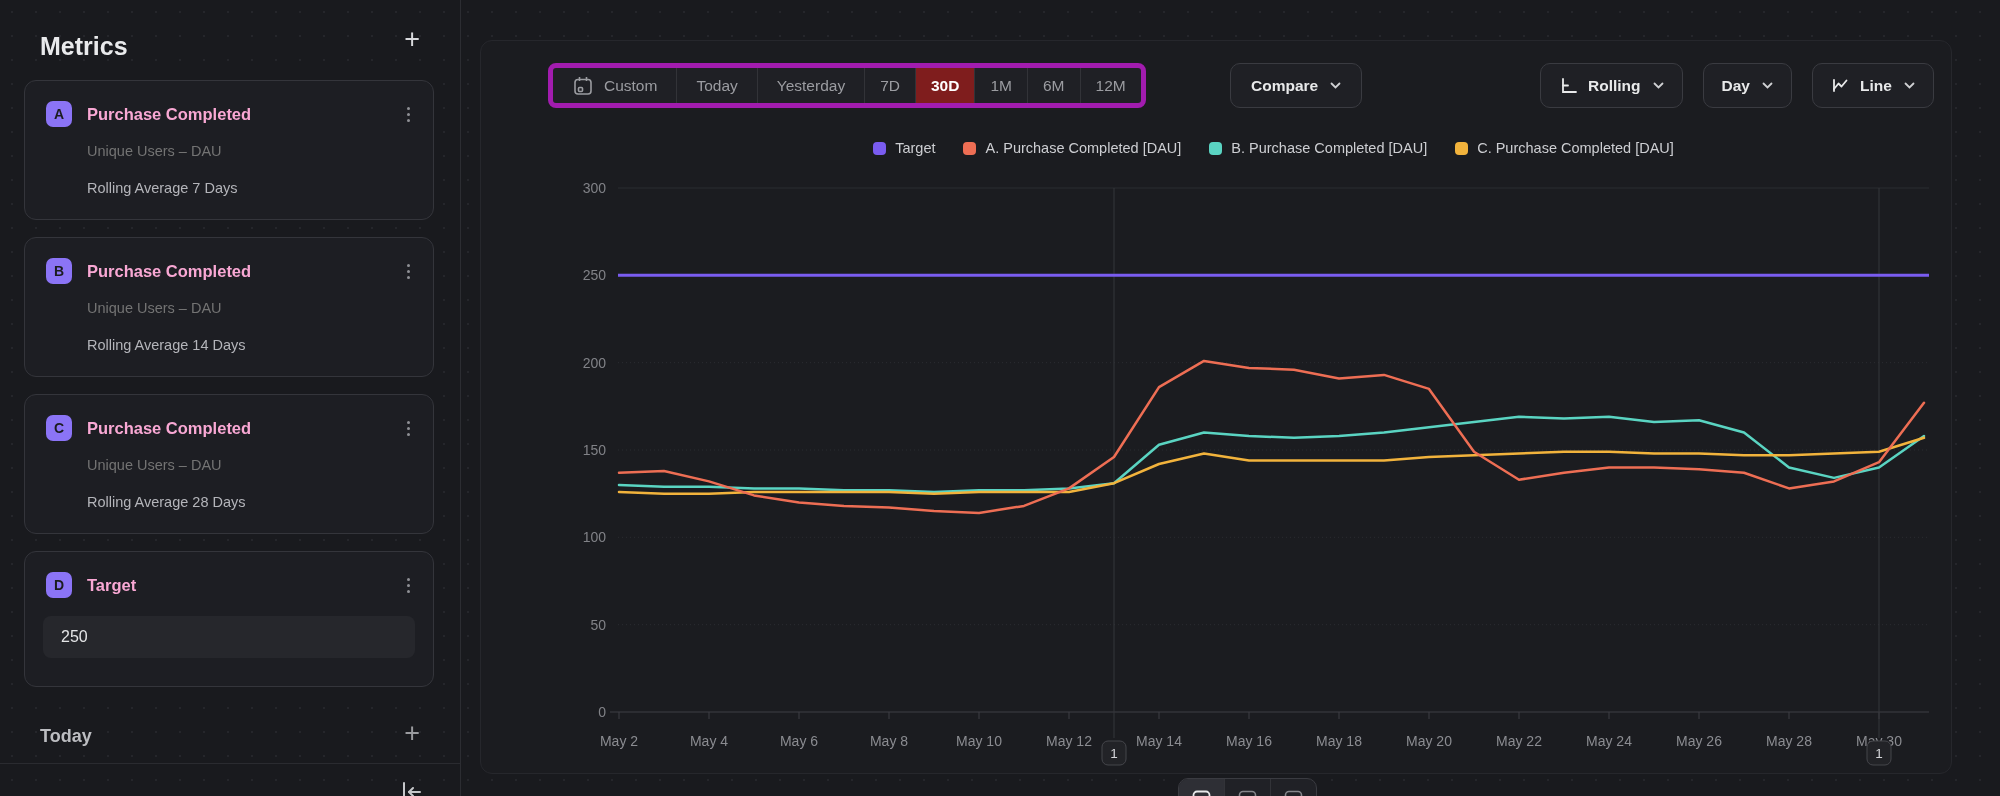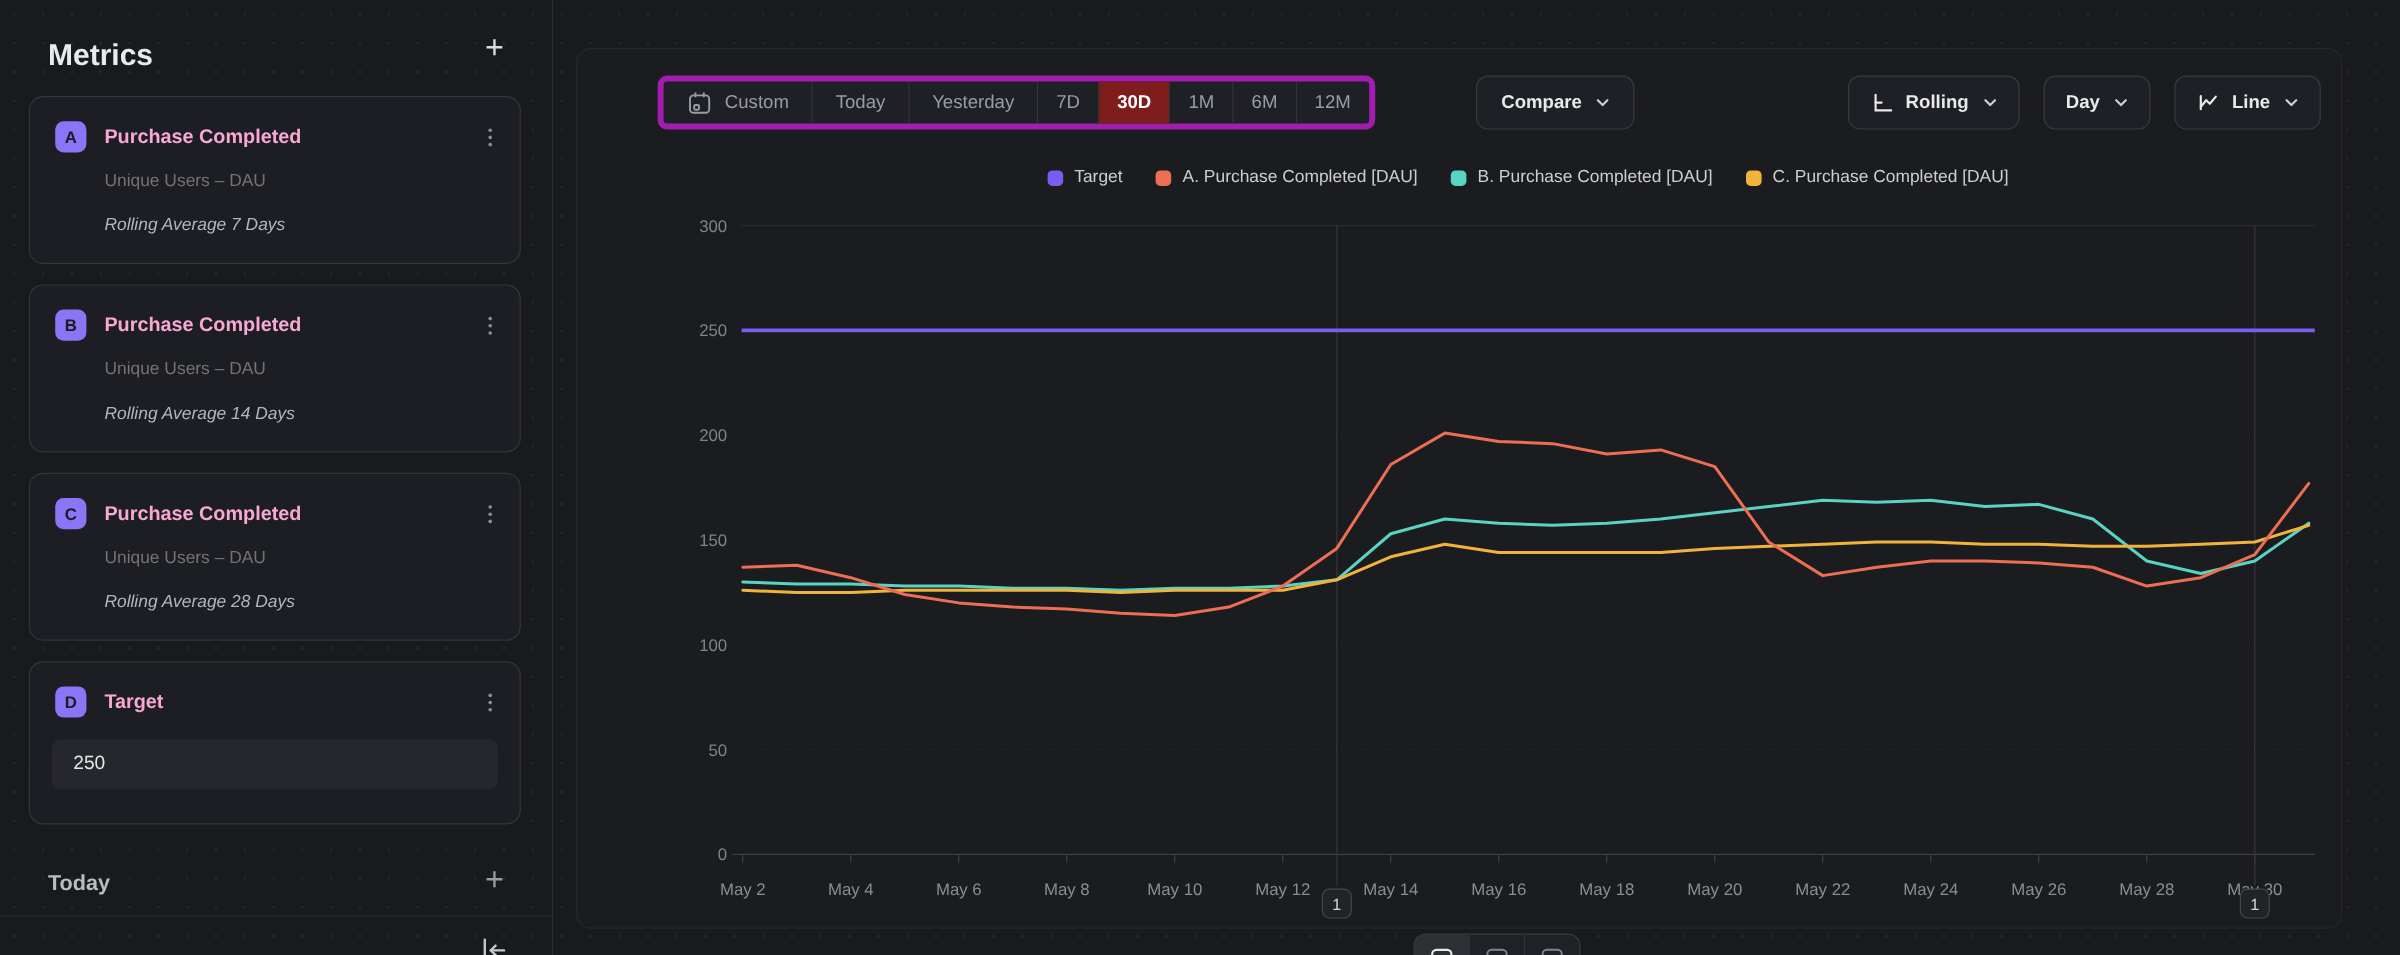--- a/index.html
+++ b/index.html
@@ -16,21 +16,21 @@
   .sidebar-title{position:absolute;left:40px;top:32px;font-size:25px;font-weight:700;color:#e9eaec;}
   .icon-plus{position:absolute;right:40px;top:26px;font-size:27px;font-weight:300;color:#d9dadd;cursor:pointer;line-height:1;}
   .metric-card{position:absolute;left:24px;width:408px;height:138px;background:#1d1e23;border:1px solid #34353b;border-radius:12px;}
   .card-a{top:80px}.card-b{top:237px}.card-c{top:394px}
   .card-d{top:551px;height:134px;}
   .badge{position:absolute;left:21px;top:20px;width:26px;height:26px;border-radius:7px;background:#8b74f6;color:#1b1c1f;font-size:14px;font-weight:700;display:flex;align-items:center;justify-content:center;}
   .card-title{position:absolute;left:62px;top:24px;font-size:16.5px;font-weight:700;color:#f9a8d4;}
   .kebab{position:absolute;right:16px;top:21px;width:18px;height:24px;display:flex;flex-direction:column;align-items:center;justify-content:center;gap:3px;cursor:pointer;}
   .kebab i{width:3px;height:3px;border-radius:50%;background:#8f9095;display:block;}
   .card-sub1{position:absolute;left:62px;top:62px;font-size:14.5px;color:#737373;}
-  .card-sub2{position:absolute;left:62px;top:99px;font-size:14.5px;color:#b4b5ba;font-style:italic;}
+  .card-sub2{position:absolute;left:62px;top:99px;font-size:14.5px;color:#b4b5ba;}
   .target-input{position:absolute;left:18px;top:64px;width:372px;height:42px;background:#26272c;border:none;border-radius:8px;color:#e4e5e7;font-size:16px;padding:0 0 0 18px;font-family:"Liberation Sans",sans-serif;box-sizing:border-box;}
   .filter-label{position:absolute;left:40px;top:726px;font-size:18px;font-weight:700;color:#bcbdc1;}
   .filter-plus{top:720px;color:#9a9b9f;}
   .sidebar-divider{position:absolute;left:0;top:763px;width:100%;height:1px;background:#2a2b30;}
   .collapse-btn{position:absolute;right:34px;top:778px;width:28px;height:28px;cursor:pointer;}
   
   .main{position:absolute;left:460px;top:0;width:1540px;height:796px;}
   .chart-card{position:absolute;left:20px;top:40px;width:1470px;height:732px;background:#1b1c20;border:1px solid #26272c;border-radius:12px;}
   .btn{position:absolute;top:63px;height:45px;box-sizing:border-box;background:#1f2025;border:1px solid #3a3b41;border-radius:10px;display:flex;align-items:center;justify-content:center;gap:10px;font-size:15.5px;font-weight:700;color:#e8e9ea;cursor:pointer;}
   .range-group{position:absolute;left:88px;top:63px;height:45px;box-sizing:border-box;background:#1f2025;border:5px solid #a21caf;border-radius:8px;display:flex;overflow:hidden;}

